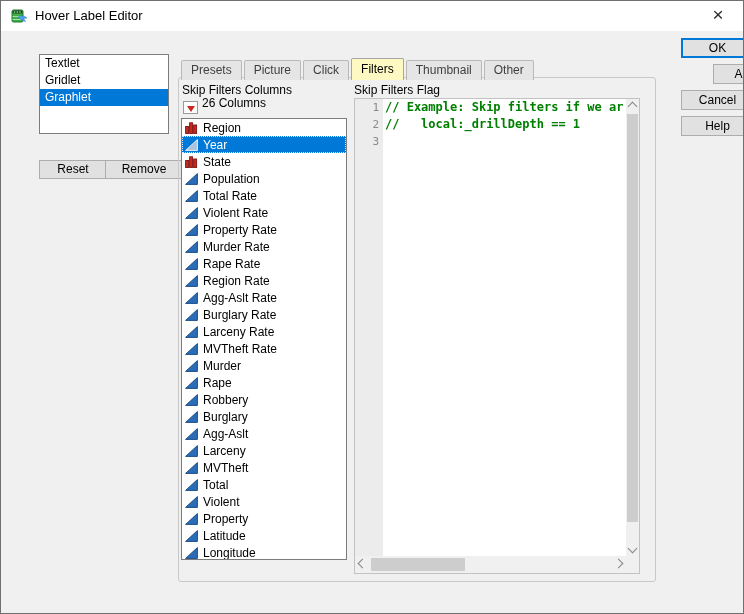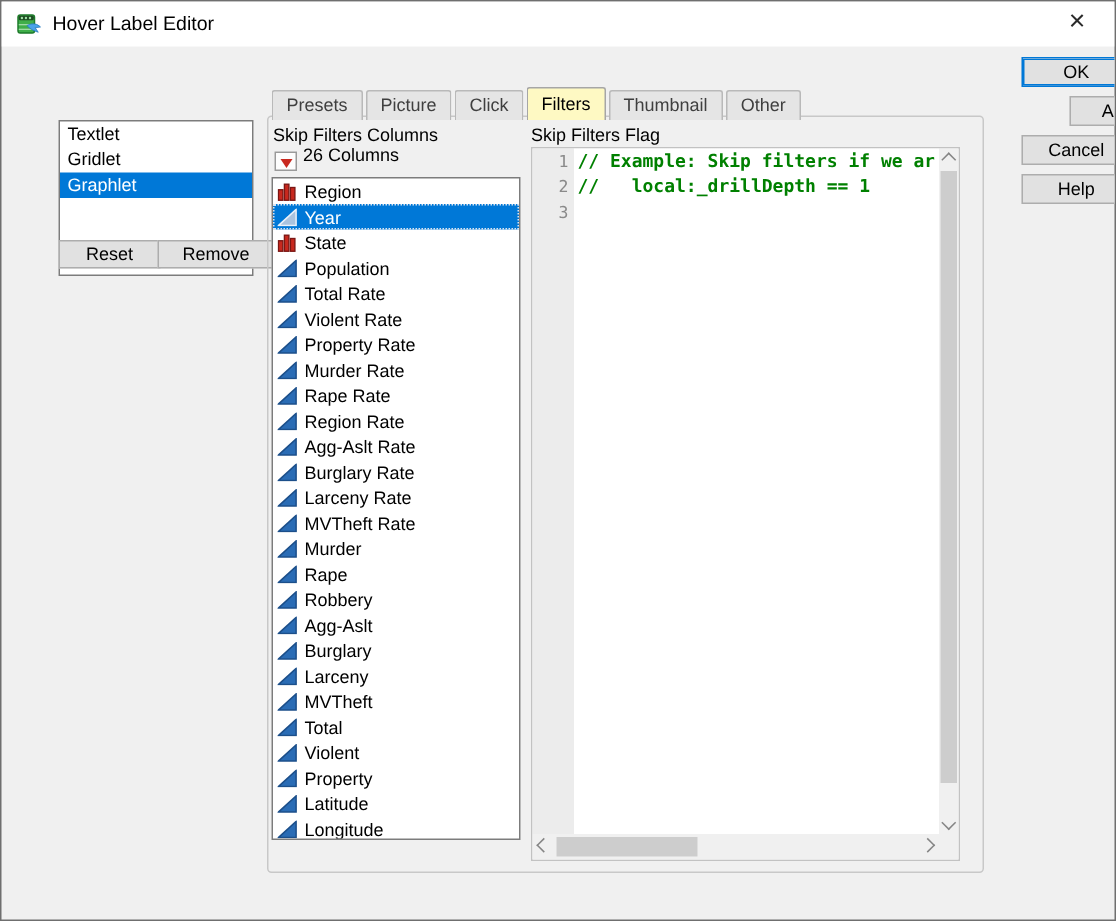--- a/index.html
+++ b/index.html
@@ -7,21 +7,21 @@
   #dialog{position:relative;width:744px;height:614px;box-sizing:border-box;
     background:#f0f0f0;border:1px solid #6f6f6f;overflow:hidden;}
   
   #titlebar{position:absolute;left:0;top:0;width:100%;height:30px;background:#ffffff;}
   #title-icon{position:absolute;left:10px;top:7px;width:17px;height:17px;}
   #title-text{position:absolute;left:34px;top:0;height:30px;line-height:30px;font-size:13px;color:#000;}
   #close-btn{position:absolute;right:6px;top:0;width:38px;height:29px;text-align:center;line-height:27px;
     font-size:19px;font-weight:300;color:#2b2b2b;cursor:pointer;}
   
   .listbox{position:absolute;background:#fff;border:1px solid #7c7c7c;box-sizing:border-box;overflow:hidden;}
-  #hover-list{left:38px;top:53px;width:130px;height:104px;margin-top:26px;}
+  #hover-list{left:38px;top:53px;width:130px;height:80px;}
   .lb-item{height:17px;line-height:17px;font-size:12px;padding-left:5px;color:#000;white-space:nowrap;}
   .lb-item.sel{background:var(--sel,#0078d7);color:#fff;}
   .win-btn{position:absolute;box-sizing:border-box;background:#e1e1e1;border:1px solid #adadad;
     font-size:12px;font-family:"Liberation Sans",sans-serif;text-align:center;color:#000;cursor:pointer;padding:0;}
   #reset-btn{left:38px;top:159px;width:68px;height:19px;line-height:17px;}
   #remove-btn{left:104px;top:159px;width:78px;height:19px;line-height:17px;}
   
   #groupbox{position:absolute;left:177px;top:76px;width:478px;height:505px;box-sizing:border-box;
     border:1px solid #c8c8c8;border-radius:3px;}
   #tab-bar{position:absolute;left:180px;top:57px;height:22px;display:flex;align-items:flex-end;z-index:3;}
@@ -263,29 +263,29 @@
           </svg>
         </span>
         <span>Robbery</span>
       </div>
       <div class="col-row">
         <span style="display: flex; align-items: center;">
           <svg width="13" height="12" viewBox="0 0 13 12">
             <polygon points="0.6,11.4 12.4,11.4 12.4,0.6" fill="#2a6cb5" stroke="#1c4f8a" stroke-width="1"></polygon>
           </svg>
         </span>
+        <span>Burglary</span>
+      </div>
+      <div class="col-row">
+        <span style="display: flex; align-items: center;">
+          <svg width="13" height="12" viewBox="0 0 13 12">
+            <polygon points="0.6,11.4 12.4,11.4 12.4,0.6" fill="#2a6cb5" stroke="#1c4f8a" stroke-width="1"></polygon>
+          </svg>
+        </span>
         <span>Agg-Aslt</span>
-      </div>
-      <div class="col-row">
-        <span style="display: flex; align-items: center;">
-          <svg width="13" height="12" viewBox="0 0 13 12">
-            <polygon points="0.6,11.4 12.4,11.4 12.4,0.6" fill="#2a6cb5" stroke="#1c4f8a" stroke-width="1"></polygon>
-          </svg>
-        </span>
-        <span>Burglary</span>
       </div>
       <div class="col-row">
         <span style="display: flex; align-items: center;">
           <svg width="13" height="12" viewBox="0 0 13 12">
             <polygon points="0.6,11.4 12.4,11.4 12.4,0.6" fill="#2a6cb5" stroke="#1c4f8a" stroke-width="1"></polygon>
           </svg>
         </span>
         <span>Larceny</span>
       </div>
       <div class="col-row">

